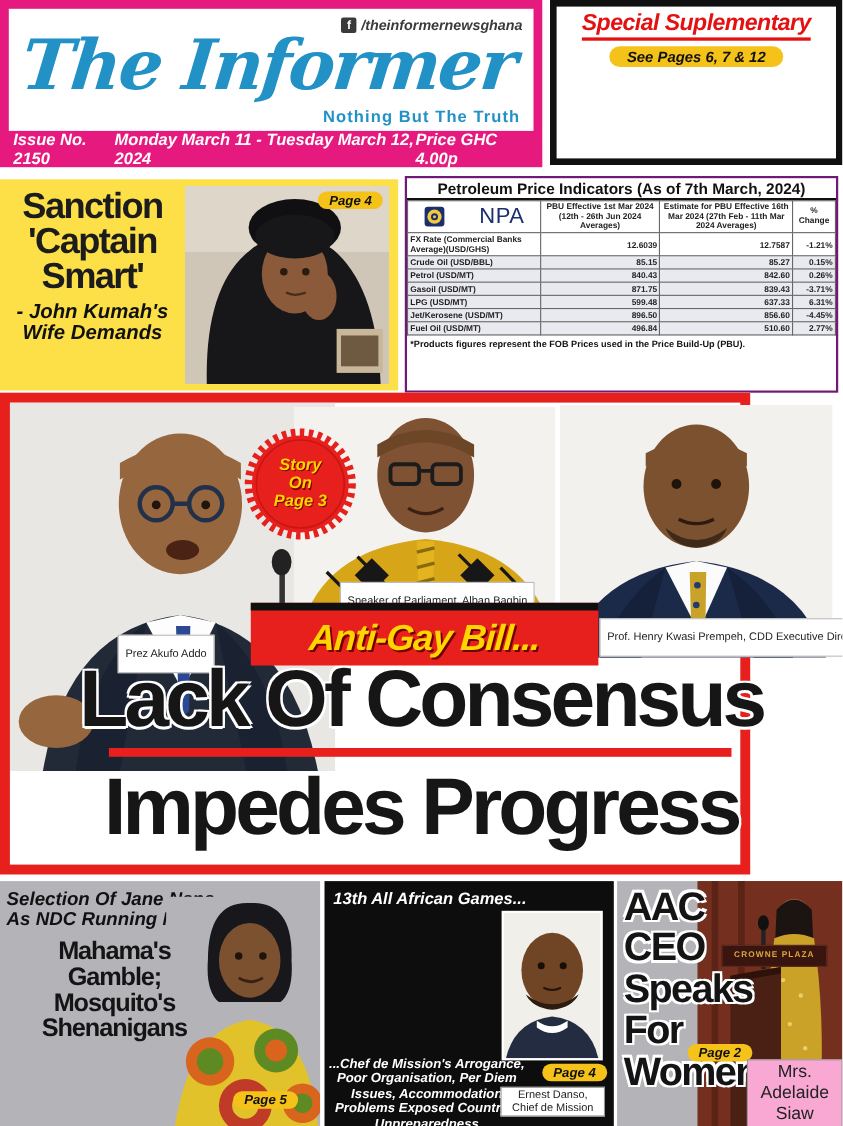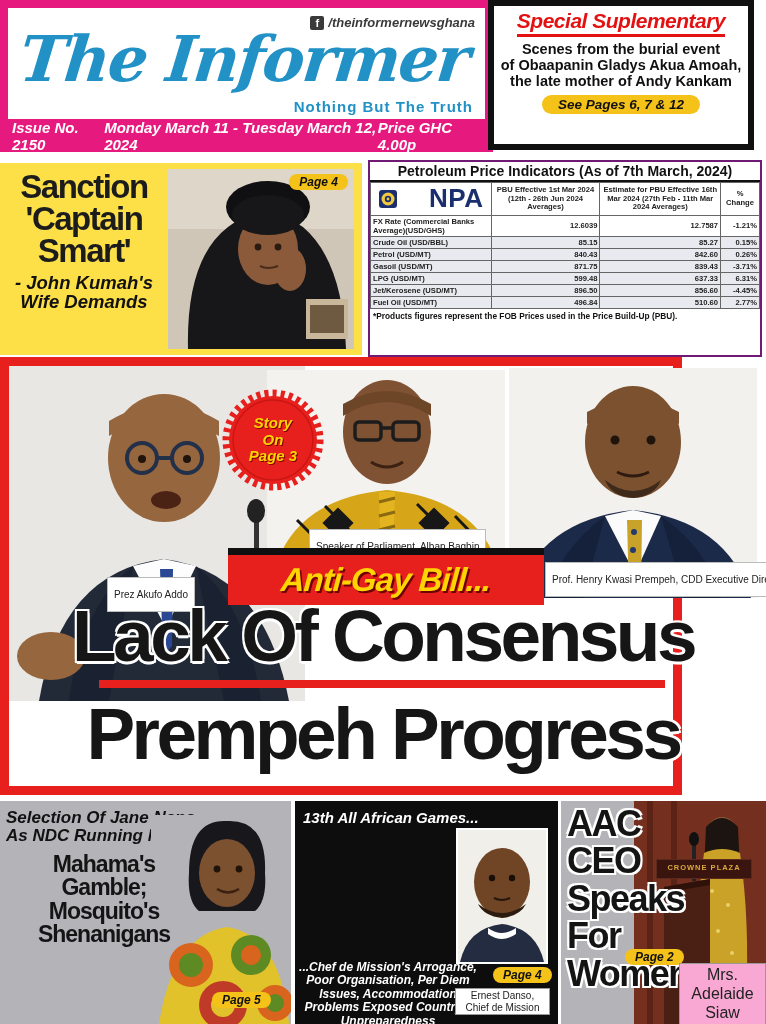--- a/index.html
+++ b/index.html
@@ -16,21 +16,21 @@
              font-size:11px; font-weight:bold; display:flex; align-items:center; justify-content:center; font-style:normal; }
   .paper-title { position:absolute; left:12px; top:14px; width:460px;
                  font-family:"DejaVu Serif", serif; font-style:italic; font-weight:bold;
                  font-size:63px; letter-spacing:-2px; color:#2191c6; transform:skewX(-6deg); white-space:nowrap; }
   .tagline { position:absolute; right:12px; bottom:4px; color:#2191c6; font-weight:bold; font-size:15px; letter-spacing:1px; }
   .masthead-bar { position:absolute; left:0; right:0; bottom:0; height:33px; display:flex;
                   align-items:center; justify-content:space-between; padding:0 12px;
                   color:#fff; font-style:italic; font-weight:bold; font-size:15px; }
 
   
-  .supplement { position:absolute; left:488px; top:0; width:266px; height:150px; background:#101010; padding:6px; }
+  .supplement { position:absolute; left:500px; top:0; width:266px; height:150px; background:#101010; padding:6px; }
   .supplement-inner { width:100%; height:100%; background:#fff; text-align:center; padding:3px 4px; }
   .supp-title { display:inline-block; color:#e31111; font-style:italic; font-weight:bold; font-size:21px;
                 border-bottom:3px solid #e31111; padding-bottom:1px; letter-spacing:-0.5px; white-space:nowrap; }
   .supp-body { margin-top:4px; font-weight:bold; font-size:14.5px; line-height:1.12; color:#111; white-space:pre-line; }
   .supp-pill { display:inline-block; margin-top:5px; background:#f5c21a; border-radius:12px;
                padding:2px 16px; font-style:italic; font-weight:bold; font-size:13.5px; color:#111; }
 
   
   .sanction { position:absolute; left:0; top:163px; width:362px; height:192px; background:#fde047; }
   .sanction-text { position:absolute; left:0; top:8px; width:168px; text-align:center; }
@@ -44,21 +44,21 @@
   
   .petro { position:absolute; left:368px; top:160px; width:394px; height:197px; background:#fff; border:2px solid #701a75; }
   .petro-title { font-weight:bold; font-size:14px; text-align:center; padding:1px 0; border-bottom:2px solid #101010; color:#111; }
   .petro table { width:100%; border-collapse:collapse; table-layout:fixed; }
   .petro th, .petro td { border:1px solid #666; font-size:7.6px; padding:1px 2px; color:#222; }
   .petro th { font-weight:bold; text-align:center; vertical-align:middle; line-height:1.15; }
   .petro td.lbl { font-weight:bold; text-align:left; }
   .petro td.num { text-align:right; font-weight:bold; }
   .petro tr.shade td { background:#e9e9f0; }
   .npa-cell { display:flex; align-items:center; justify-content:center; gap:3px; }
-  .npa-text { color:#1b2f6e; font-weight:bold; font-size:26px; letter-spacing:0.5px;margin-left:28px; }
+  .npa-text { color:#1b2f6e; font-weight:normal; font-size:20px; letter-spacing:0.5px;margin-left:28px; }
   .petro-foot { font-weight:bold; font-size:8.3px; padding:2px 3px; color:#111; }
 
   
   .main-box { position:absolute; left:0; top:357px; width:682px; height:438px; background:#fff; border:9px solid #e8201d; }
   .photo { position:absolute; overflow:hidden; }
   .ph-akufo   { left:0;   top:0;  width:296px; height:335px; }
   .ph-bagbin  { left:258px; top:4px; width:238px; height:192px; }
   .ph-prempeh { left:500px; top:2px; width:248px; height:230px; }
   .starburst { position:absolute; left:212px; top:22px; width:104px; height:104px; z-index:5; }
   .starburst-label { position:absolute; inset:0; display:flex; align-items:center; justify-content:center;
@@ -133,23 +133,20 @@
     <div class="masthead-bar">
       <span>Issue No. 2150</span>
       <span>Monday March 11 - Tuesday March  12, 2024</span>
       <span>Price  GHC 4.00p</span>
     </div>
   </div>
 
   <div class="supplement">
     <div class="supplement-inner">
       <span class="supp-title">Special Suplementary</span>
-      <div class="supp-body">Scenes from the burial event
-of Obaapanin Gladys Akua Amoah,
-the late mother of Andy Kankam</div>
       <span class="supp-pill">See Pages 6, 7 &amp; 12</span>
     </div>
   </div>
 
   <div class="sanction">
     <div class="sanction-text">
       <div class="sanction-head">Sanction
 'Captain
 Smart'</div>
       <div class="sanction-sub">- John Kumah's Wife Demands</div>
@@ -337,21 +334,21 @@
     <div class="caption cap-akufo">Prez Akufo Addo</div>
     <div class="caption cap-bagbin">Speaker of Parliament, Alban Bagbin</div>
     <div class="caption cap-prempeh">Prof. Henry Kwasi Prempeh, CDD Executive Director</div>
 
     <div class="kicker-banner">
       <span>Anti-Gay Bill...</span>
     </div>
 
     <div class="headline headline1">Lack Of Consensus</div>
     <div class="headline-rule"></div>
-    <div class="headline headline2">Prempeh Progress</div>
+    <div class="headline headline2">Impedes Progress</div>
   </div>
 
   <div class="panel bl">
     <div class="bl-photo">
       <svg width="140" height="209" viewBox="0 0 140 209">
         <rect width="140" height="209" fill="#b4b3b8"></rect>
         <path d="M38 58 Q38 4 76 6 Q116 4 114 58 Q116 86 104 96 L48 96 Q36 86 38 58 Z" fill="#17171c"></path>
         <ellipse cx="76" cy="58" rx="28" ry="34" fill="#7b5130"></ellipse>
         <circle cx="66" cy="54" r="3.4" fill="#20130a"></circle>
         <circle cx="88" cy="54" r="3.4" fill="#20130a"></circle>

